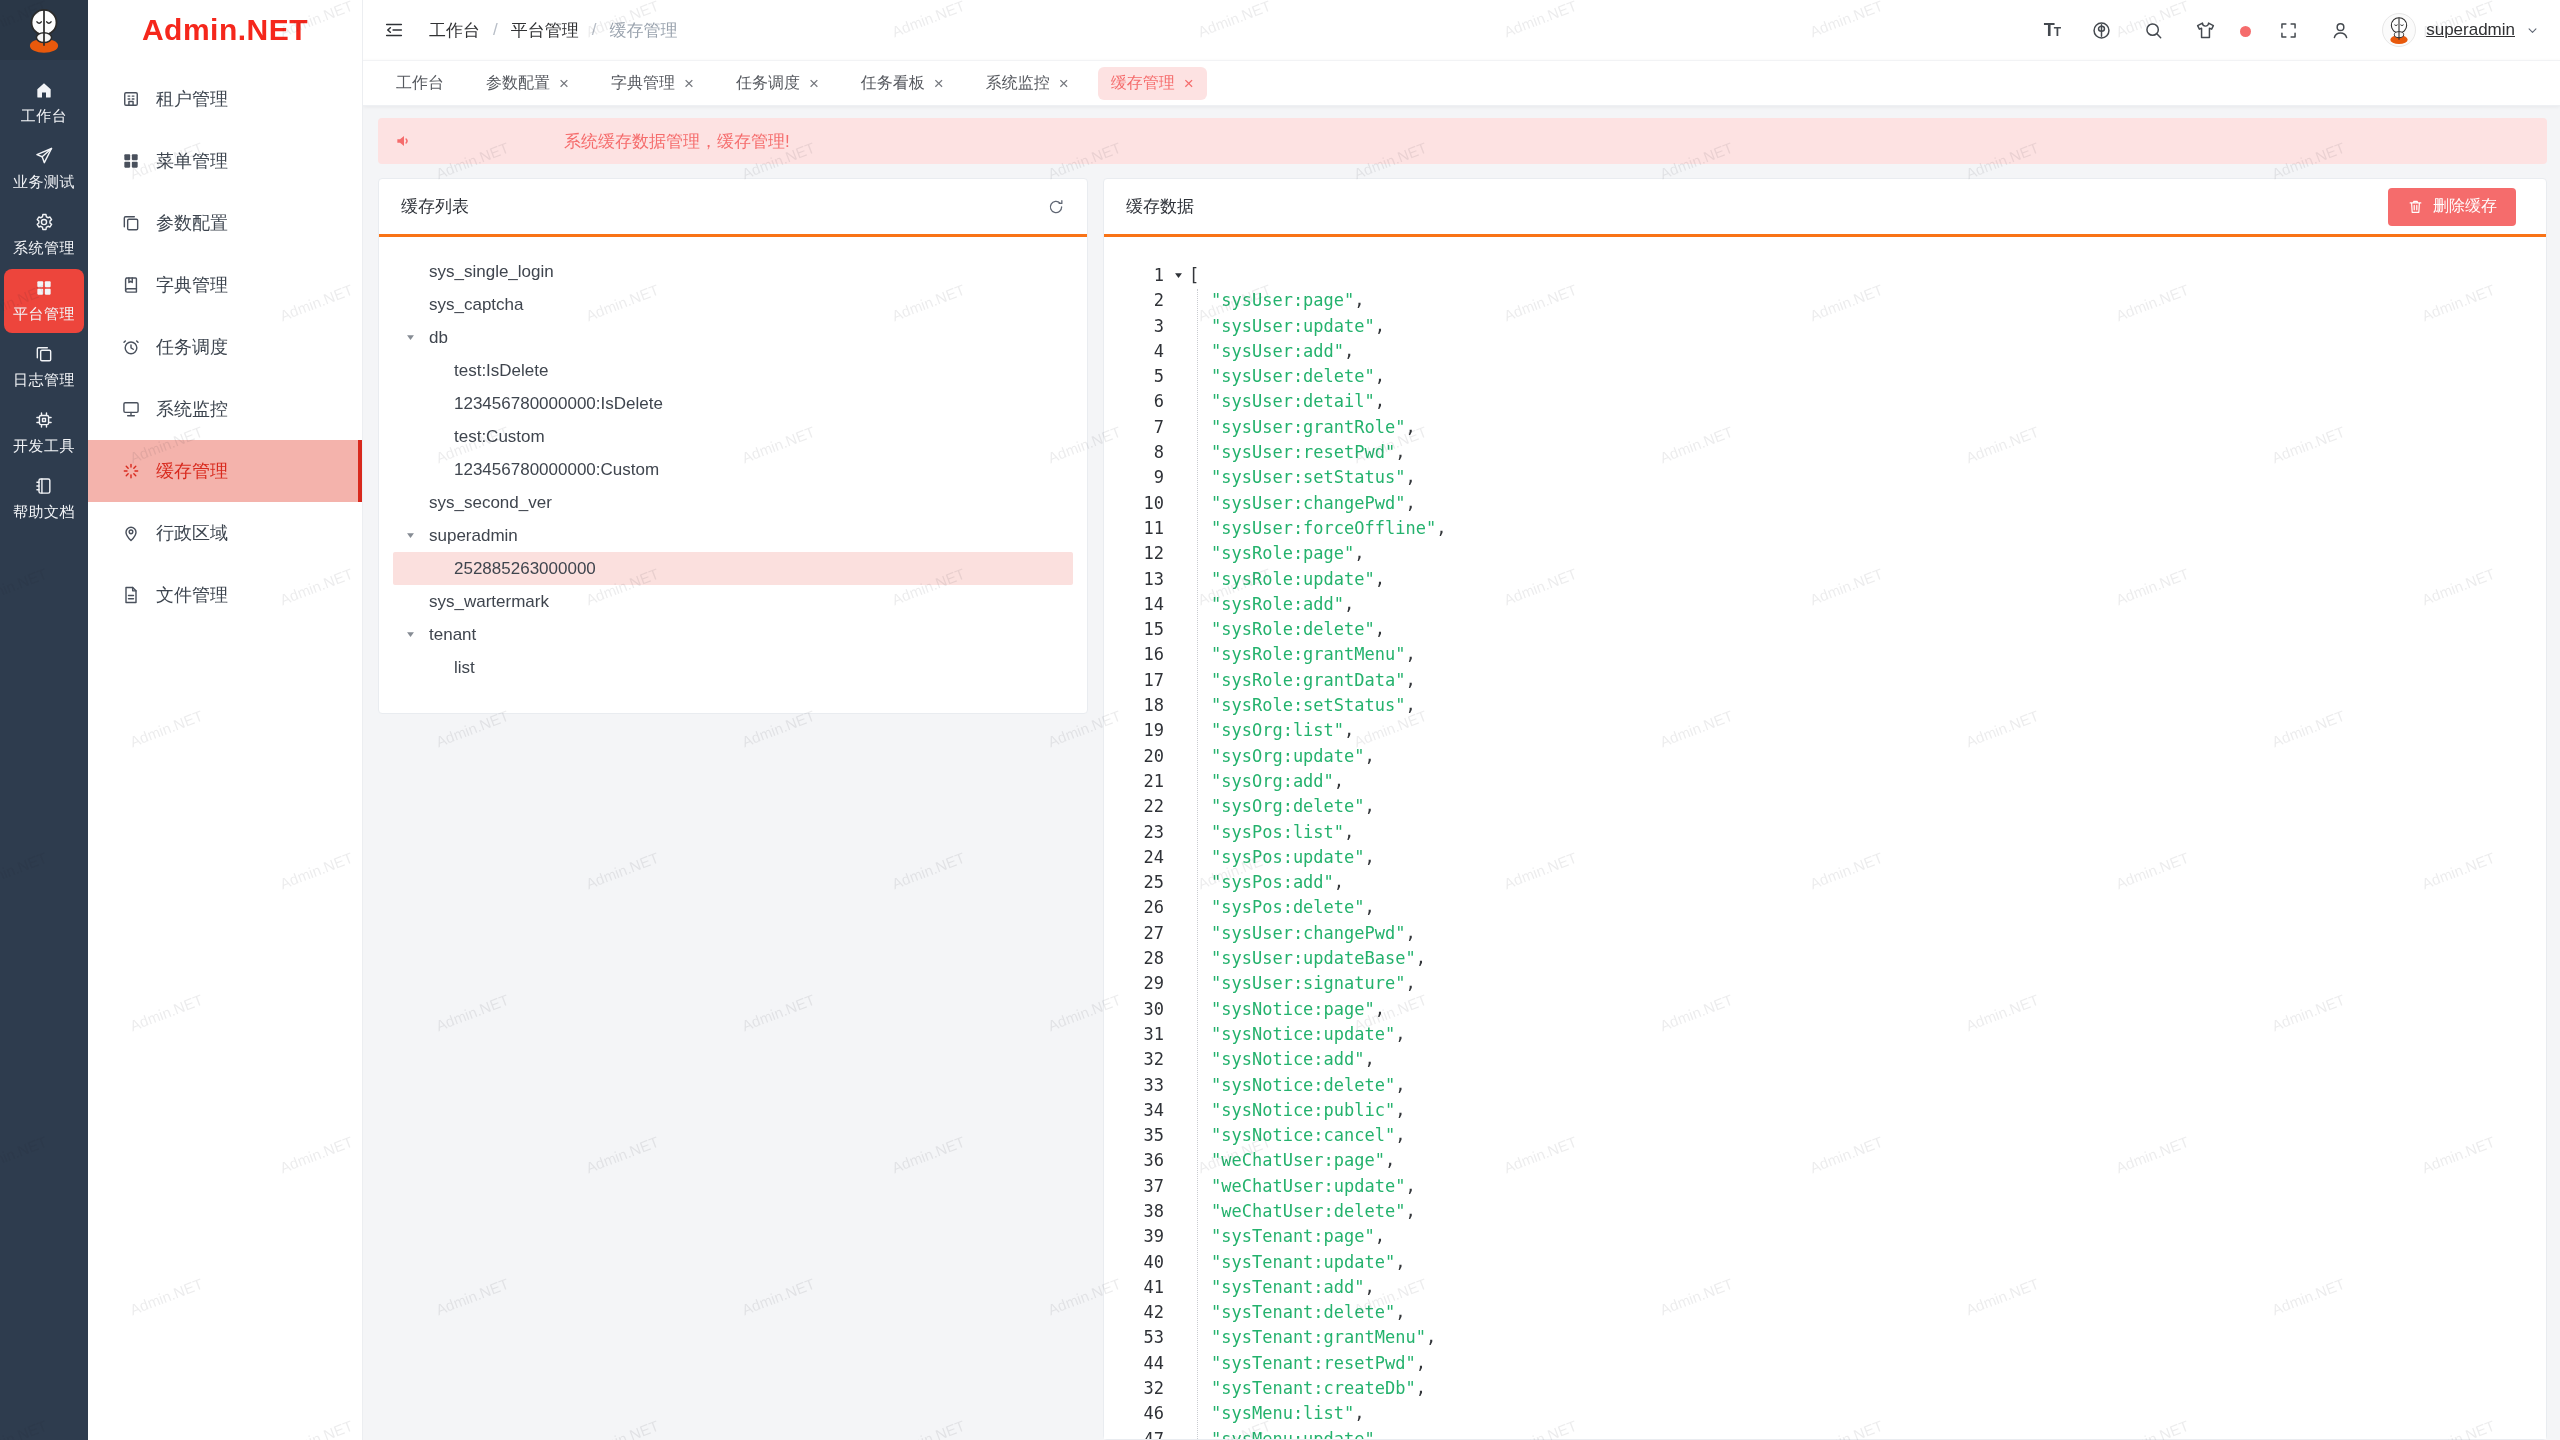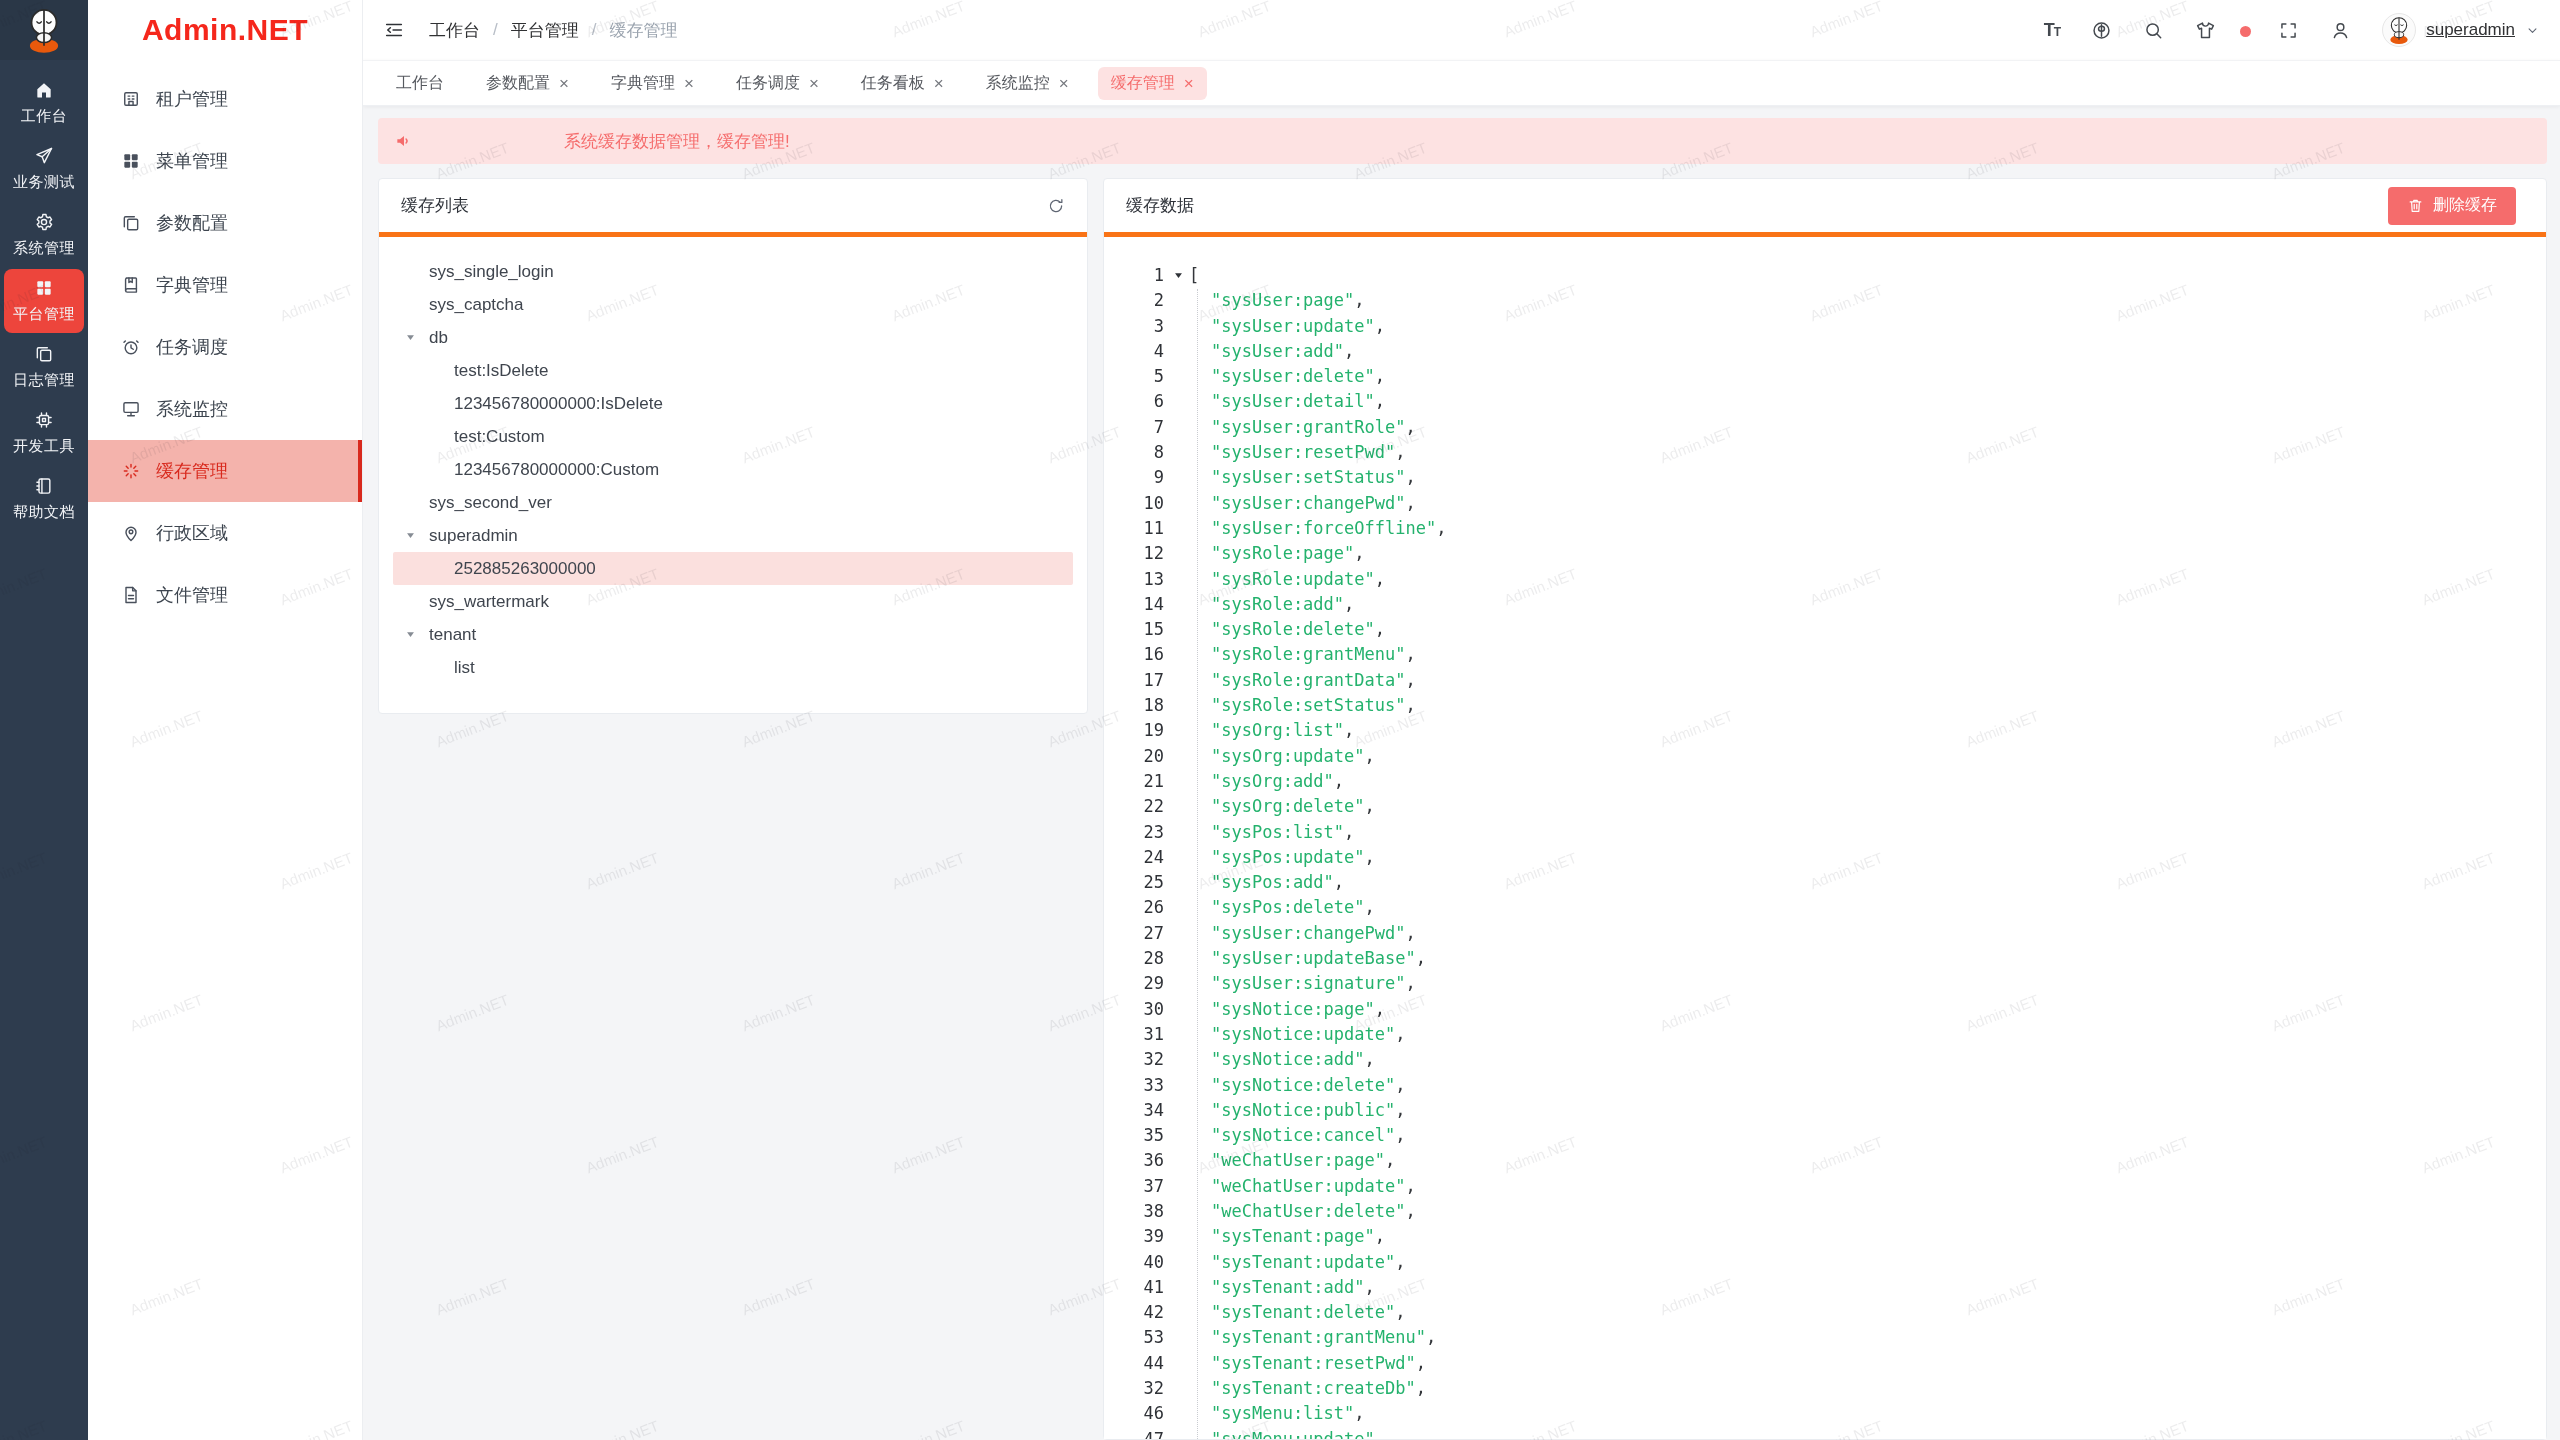--- a/index.html
+++ b/index.html
@@ -58,21 +58,21 @@
   
   .alert { position:absolute; left:378px; top:118px; width:2169px; height:46px; background:#fde2e2; border-radius:4px; display:flex; align-items:center; color:#f56c6c; font-size:17px; z-index:2; }
   .alert .sp-icon { margin-left:16px; }
   .alert .sp-icon svg { width:20px; height:20px; }
   .alert-text { margin-left:150px; }
 
   
   .card { position:absolute; background:#fff; border:1px solid #e9ecf0; border-radius:4px; z-index:2; }
   .card-list { left:378px; top:178px; width:710px; height:536px; }
   .card-data { left:1103px; top:178px; width:1444px; height:1262px; }
-  .card-header { height:58px; border-bottom:5px solid #f97316; display:flex; align-items:center; padding:0 22px; font-size:17px; color:#2d3138; }
+  .card-header { height:58px; border-bottom:3px solid #f97316; display:flex; align-items:center; padding:0 22px; font-size:17px; color:#2d3138; }
   .refresh-btn { margin-left:auto; color:#5f6673; cursor:pointer; }
   .refresh-btn svg { width:18px; height:18px; }
   .danger-btn { margin-left:auto; margin-right:8px; height:38px; background:#f56c6c; color:#fff; border:none; border-radius:4px; display:flex; align-items:center; gap:9px; padding:0 19px; font-size:16px; cursor:pointer; font-family:inherit; }
   .danger-btn svg { width:17px; height:17px; }
 
   
   .tree { padding:18px 14px; font-size:17px; color:#3f454e; }
   .tree-row { height:33px; display:flex; align-items:center; border-radius:2px; cursor:pointer; }
   .tree-row.selected { background:#fbe0de; }
   .t-indent1 { width:6px; flex:none; }

